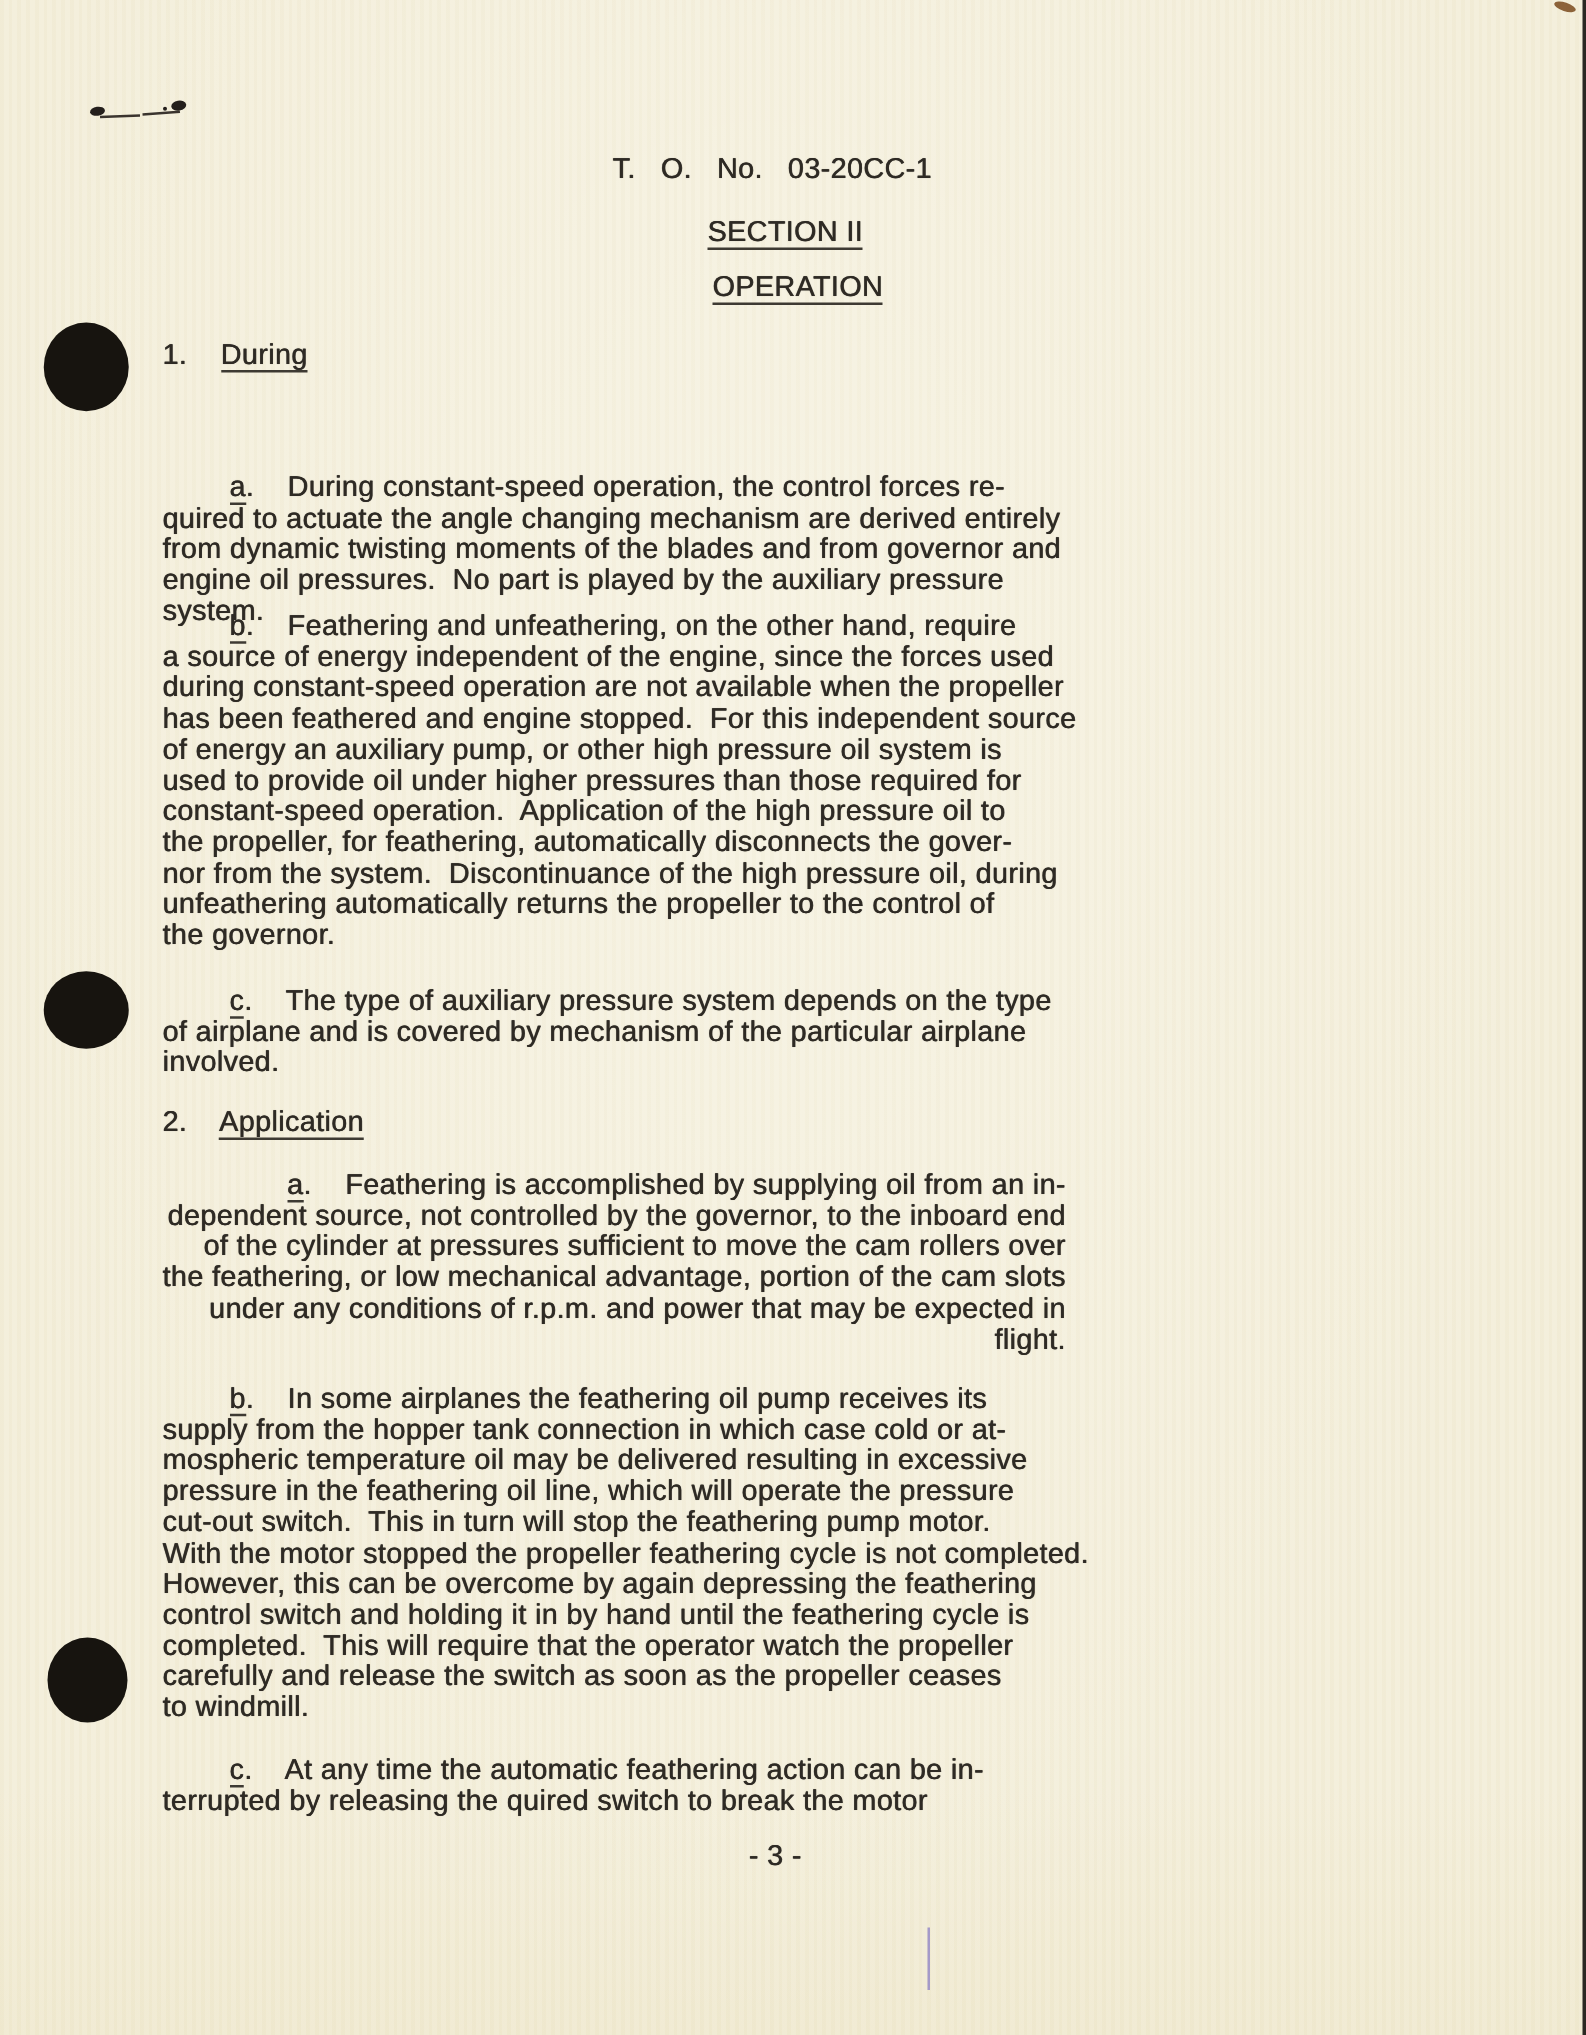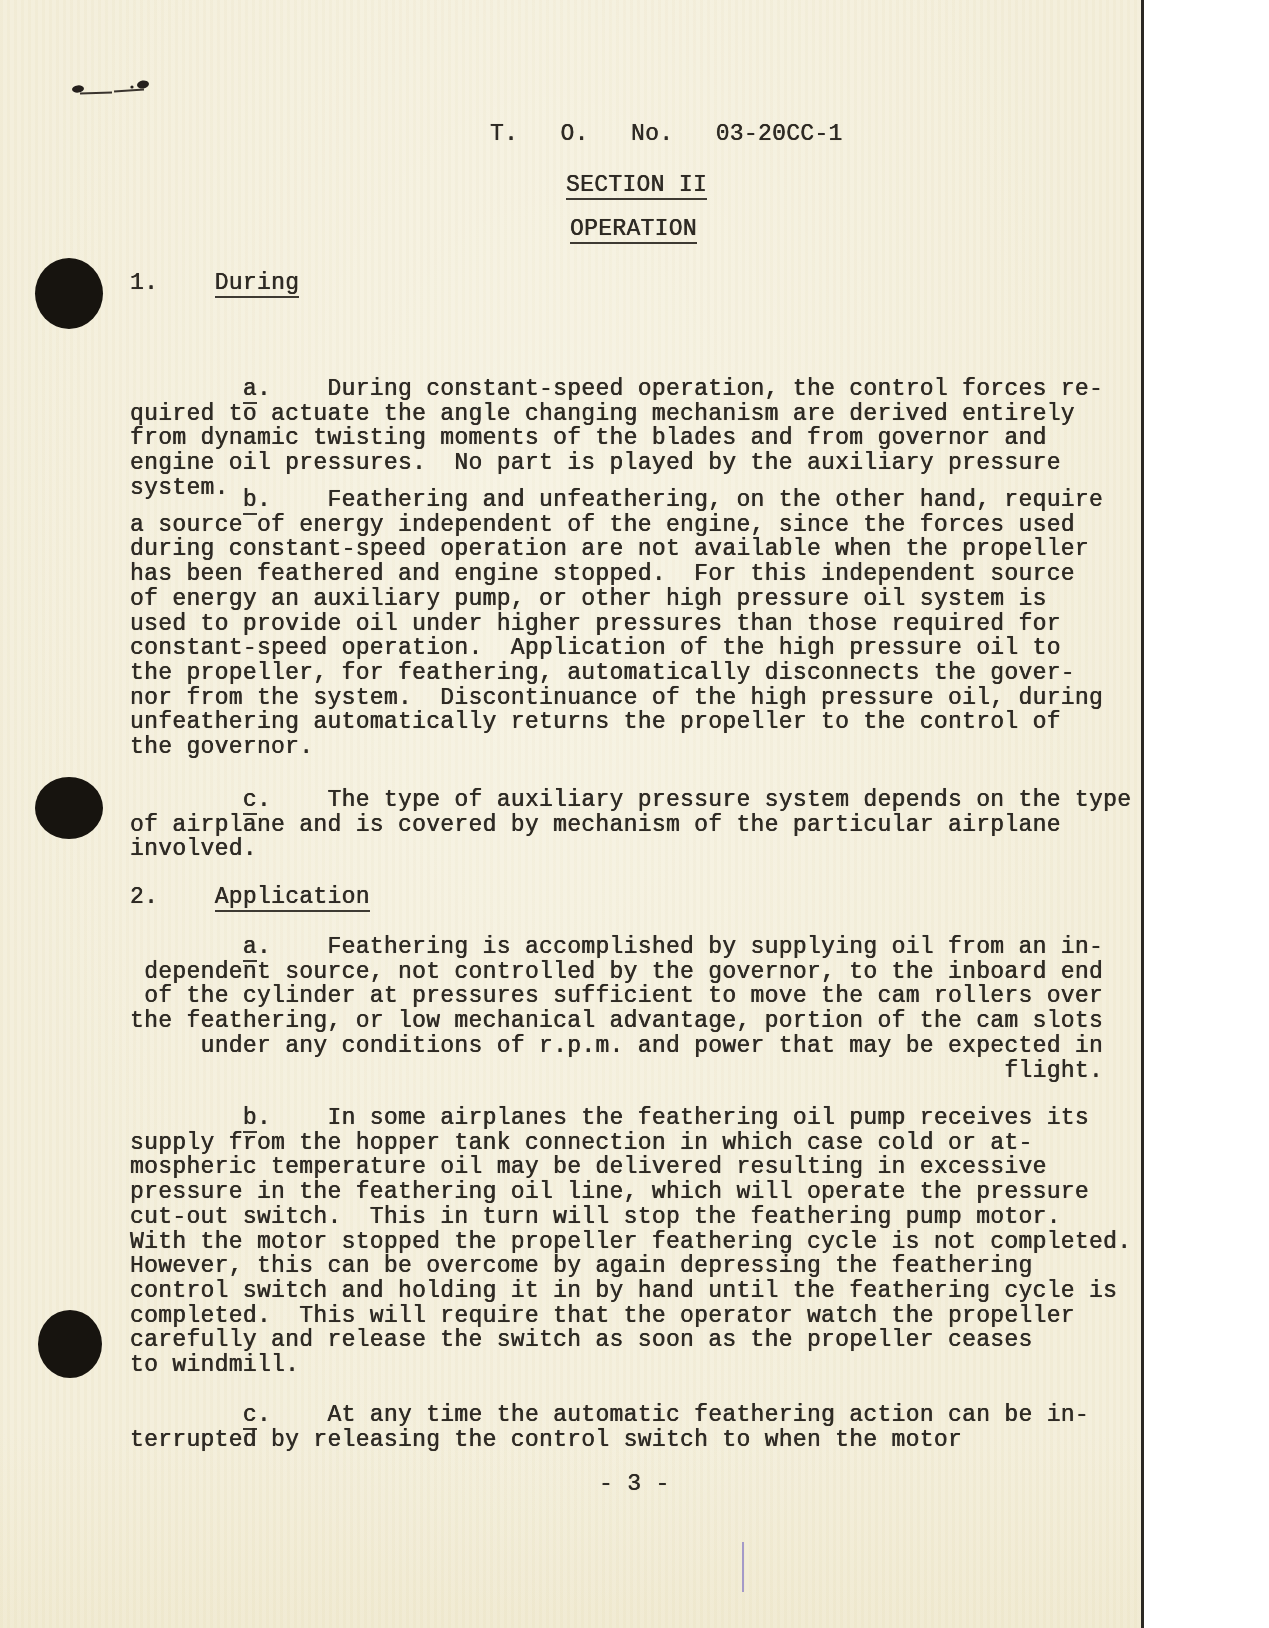--- a/index.html
+++ b/index.html
@@ -1,26 +1,26 @@
 <!DOCTYPE html>
 <html><head>
 <meta charset="utf-8">
 <style>
   html, body { margin: 0; padding: 0; }
   body { width: 1269px; height: 1628px; overflow: hidden; }
 
   .paper {
     position: relative;
-    width: 1144px;
+    width: 1269px;
     height: 1628px;
     background:
       radial-gradient(ellipse at 48% 35%, rgba(255,255,250,0.28), rgba(255,255,250,0) 72%),
       repeating-linear-gradient(90deg, rgba(226,214,176,0.10) 0 3px, rgba(255,255,246,0.07) 3px 7px),
       linear-gradient(180deg, #f3eeda 0%, #f3eeda 88%, #f0ead1 100%);
-    font-family: Liberation Mono, monospace;
+    font-family: Liberation Sans, sans-serif;
     color: #2e2a24;
     overflow: hidden;
   }
 
   
   .edge-right {
     position: absolute; right: 0; top: 0; width: 3px; height: 100%;
     background: #15130f; opacity: 0.9;
   }
   .corner-speck {
@@ -133,17 +133,17 @@
 pressure in the feathering oil line, which will operate the pressure
 cut-out switch.  This in turn will stop the feathering pump motor.
 With the motor stopped the propeller feathering cycle is not completed.
 However, this can be overcome by again depressing the feathering
 control switch and holding it in by hand until the feathering cycle is
 completed.  This will require that the operator watch the propeller
 carefully and release the switch as soon as the propeller ceases
 to windmill.</span></div>
 
   <div class="txt p-2c"><span>        </span><span class="ul">c</span><span>.    At any time the automatic feathering action can be in-
-terrupted by releasing the control switch to when the motor</span></div>
+terrupted by releasing the quired switch to break the motor</span></div>
 
   <div class="txt page-num"><span>- 3 -</span></div>
 
 </div>
 
 </body></html>

